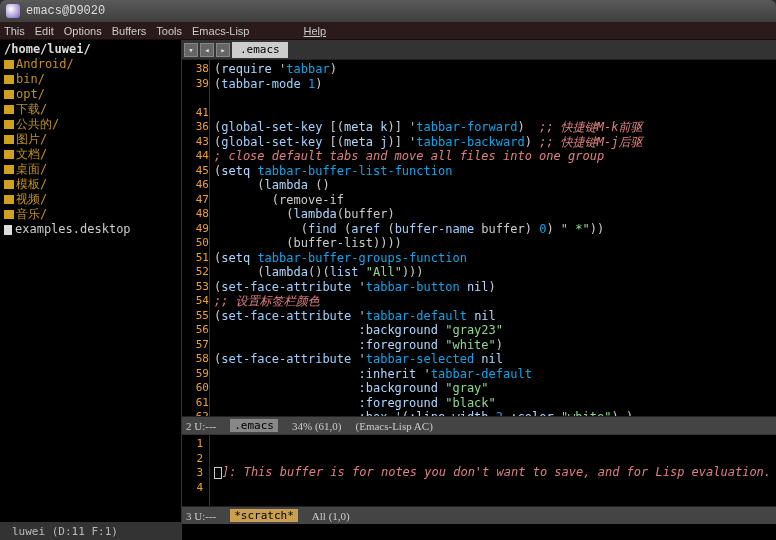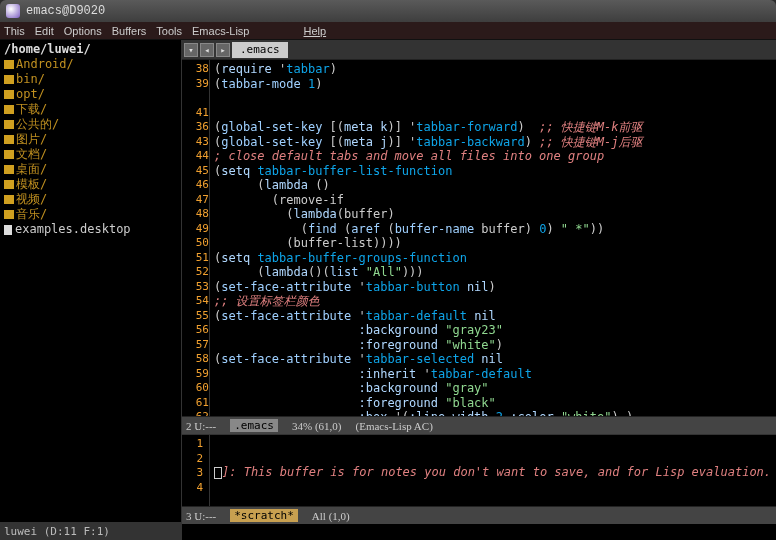--- a/index.html
+++ b/index.html
@@ -66,21 +66,21 @@
 .dir-item { color: #c09020; }
 .dir-item .ic { display: inline-block; width: 10px; height: 9px; background: #d0a020; margin-right: 2px; vertical-align: middle; }
 .file-item { color: #ccc; }
 .file-item .fic { display: inline-block; width: 8px; height: 10px; background: #ddd; margin-right: 3px; vertical-align: middle; }
 .sidebar-status {
   position: absolute;
   bottom: 0; left: 0; right: 0;
   height: 18px;
   background: #333;
   color: #bbb;
-  padding: 2px 4px;
+  padding: 2px 12px;
   font-size: 11px;
 }
 .editor-pane {
   flex: 1;
   display: flex;
   flex-direction: column;
   background: #000;
   position: relative;
 }
 .tab-row {

